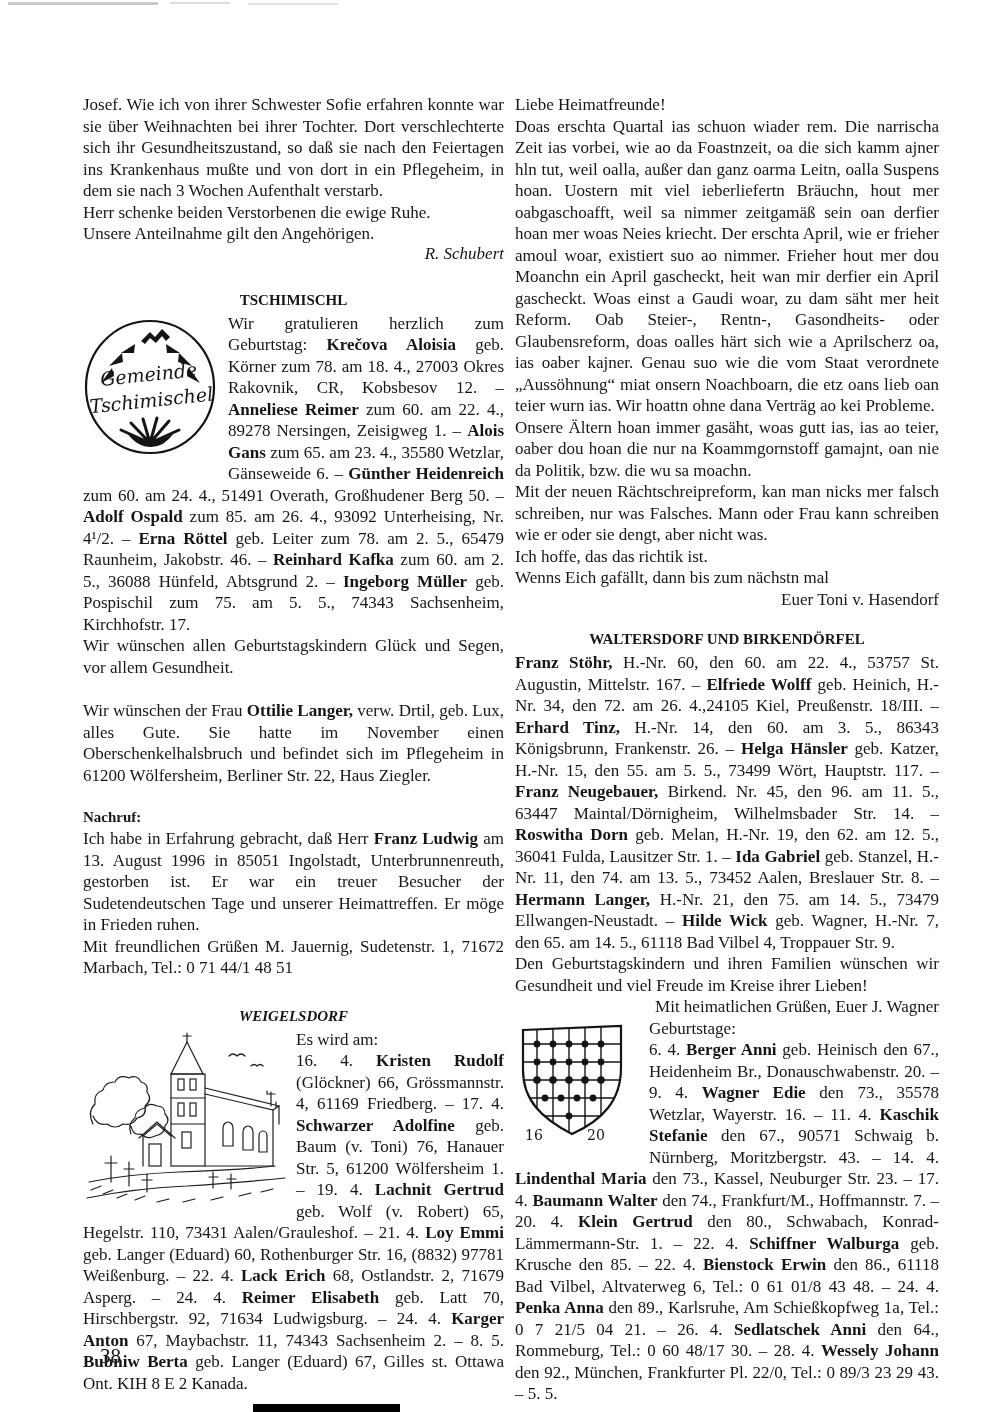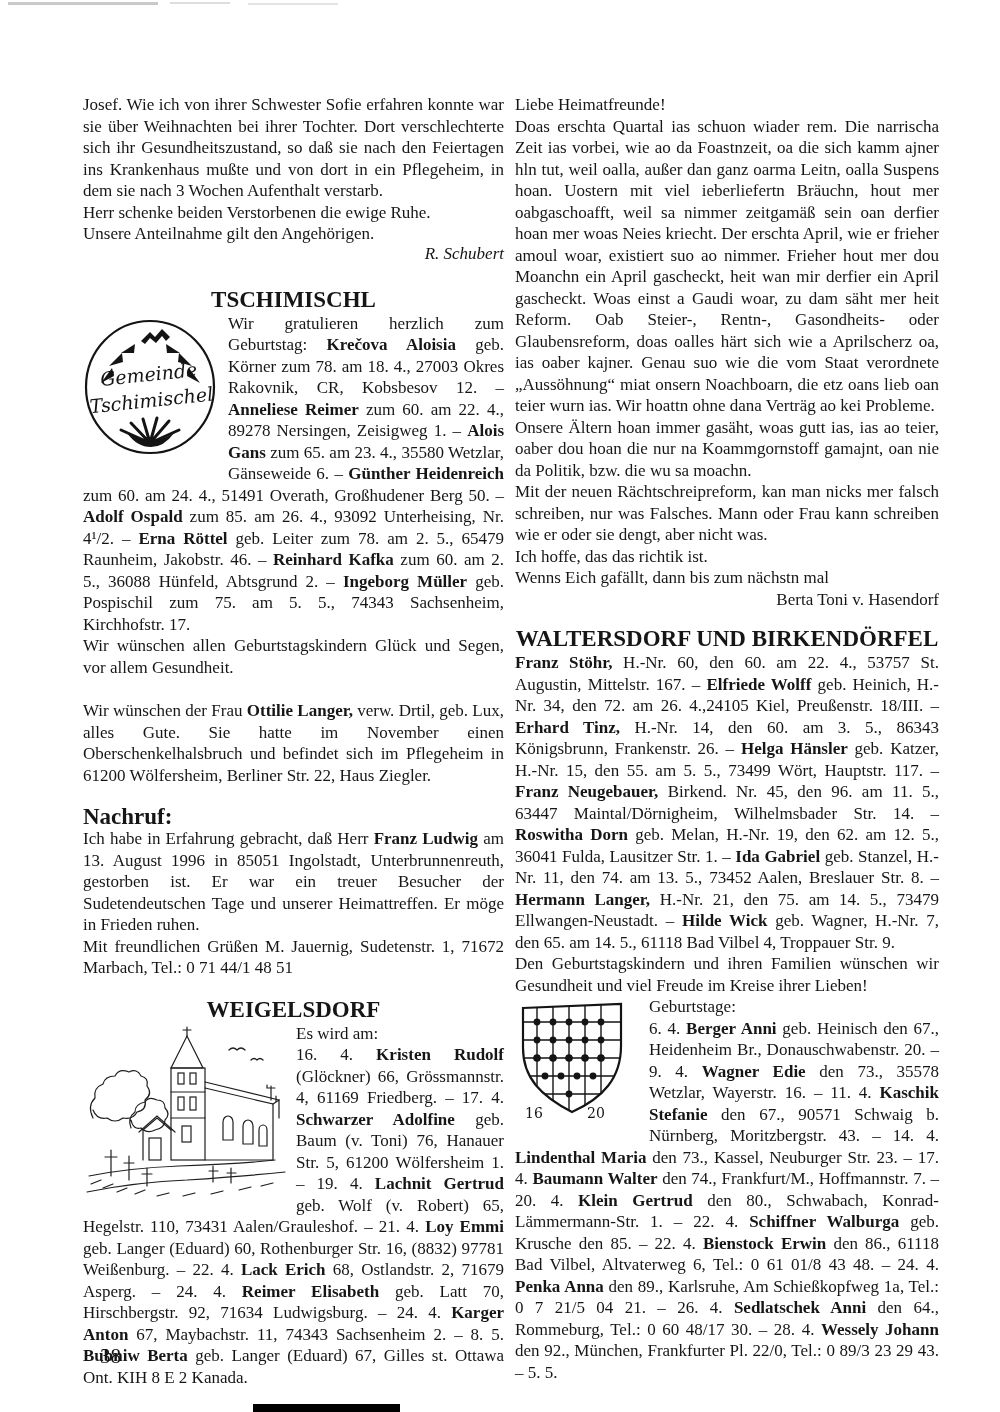--- a/index.html
+++ b/index.html
@@ -5,33 +5,33 @@
   html,body{margin:0;padding:0;}
   body{
     width:1000px;height:1412px;background:#ffffff;position:relative;overflow:hidden;
     font-family:"Liberation Serif","DejaVu Serif",serif;color:#161616;
   }
   .columns{position:absolute;left:83px;top:94px;width:856px;display:flex;gap:11px;}
   .col{font-size:17px;line-height:21.5px;text-align:justify;}
   .col-left{width:421px;}
   .col-right{width:424px;}
   p{margin:0;}
-  h3{margin:0;font-size:23px;font-weight:bold;line-height:22px;}
+  h3{margin:0;font-size:15px;font-weight:bold;line-height:22px;}
   h3.center{text-align:center;}
   .rb{font-weight:bold;}
   .ri{}
   .it{font-style:italic;margin-top:20px;}
   .sigline{display:flex;justify-content:space-between;}
   .sig-right{text-align:right;}
   .gap-top{margin-top:22px;}
   .seal-float{float:left;width:135px;margin:4px 10px 10px 0;}
   .church-float{float:left;width:205px;margin:3px 8px 6px 0;}
   .shield-float{float:left;width:118px;margin:2px 16px 6px 0;}
   .h-tschimischl{margin:24px 0 2px 0;}
-  .h-weigelsdorf{margin:20px 0 2px 0;}
+  .h-weigelsdorf{margin:26px 0 2px 0;font-style:italic;}
   .h-nachruf{margin:20px 0 0 0;}
   .h-waltersdorf{margin:18px 0 2px 0;}
   .h-weikersdorf{margin:20px 0 2px 0;}
   section{display:block;}
   .clear{clear:both;}
   .footer-pagenum{position:absolute;left:100px;top:1344px;font-size:21px;}
   .artifact{position:absolute;background:#c9c9c9;}
   .artifact-bar{position:absolute;background:#000;}
   svg text{font-family:"DejaVu Serif","Liberation Serif",serif;}
 </style>
@@ -134,27 +134,28 @@
 
   <div class="col col-right">
 
     <section>
       <p>Liebe Heimatfreunde!</p>
       <p>Doas erschta Quartal ias schuon wiader rem. Die narrischa Zeit ias vorbei, wie ao da Foastnzeit, oa die sich kamm ajner hln tut, weil oalla, außer dan ganz oarma Leitn, oalla Suspens hoan. Uostern mit viel ieberliefertn Bräuchn, hout mer oabgaschoafft, weil sa nimmer zeitgamäß sein oan derfier hoan mer woas Neies kriecht. Der erschta April, wie er frieher amoul woar, existiert suo ao nimmer. Frieher hout mer dou Moanchn ein April gascheckt, heit wan mir derfier ein April gascheckt. Woas einst a Gaudi woar, zu dam säht mer heit Reform. Oab Steier-, Rentn-, Gasondheits- oder Glaubensreform, doas oalles härt sich wie a Aprilscherz oa, ias oaber kajner. Genau suo wie die vom Staat verordnete „Aussöhnung“ miat onsern Noachboarn, die etz oans lieb oan teier wurn ias. Wir hoattn ohne dana Verträg ao kei Probleme.</p>
       <p>Onsere Ältern hoan immer gasäht, woas gutt ias, ias ao teier, oaber dou hoan die nur na Koammgornstoff gamajnt, oan nie da Politik, bzw. die wu sa moachn.</p>
       <p>Mit der neuen Rächtschreipreform, kan man nicks mer falsch schreiben, nur was Falsches. Mann oder Frau kann schreiben wie er oder sie dengt, aber nicht was.</p>
       <p>Ich hoffe, das das richtik ist.</p>
       <p>Wenns Eich gafällt, dann bis zum nächstn mal</p>
-      <p class="sig-right"><span>Berta </span><span class="ri">Toni v. Hasendorf</span></p>
+      <p class="sig-right"><span>Euer </span><span class="ri">Toni v. Hasendorf</span></p>
     </section>
 
     <section>
       <h3 class="center h-waltersdorf">WALTERSDORF UND BIRKENDÖRFEL</h3>
       <p><span class="rb">Franz Stöhr,</span><span> H.-Nr. 60, den 60. am 22. 4., 53757 St. Augustin, Mittelstr. 167. – </span><span class="rb">Elfriede Wolff</span><span> geb. Heinich, H.-Nr. 34, den 72. am 26. 4.,24105 Kiel, Preußenstr. 18/III. – </span><span class="rb">Erhard Tinz,</span><span> H.-Nr. 14, den 60. am 3. 5., 86343 Königsbrunn, Frankenstr. 26. – </span><span class="rb">Helga Hänsler</span><span> geb. Katzer, H.-Nr. 15, den 55. am 5. 5., 73499 Wört, Hauptstr. 117. – </span><span class="rb">Franz Neugebauer,</span><span> Birkend. Nr. 45, den 96. am 11. 5., 63447 Maintal/Dörnigheim, Wilhelmsbader Str. 14. – </span><span class="rb">Roswitha Dorn</span><span> geb. Melan, H.-Nr. 19, den 62. am 12. 5., 36041 Fulda, Lausitzer Str. 1. – </span><span class="rb">Ida Gabriel</span><span> geb. Stanzel, H.-Nr. 11, den 74. am 13. 5., 73452 Aalen, Breslauer Str. 8. – </span><span class="rb">Hermann Langer,</span><span> H.-Nr. 21, den 75. am 14. 5., 73479 Ellwangen-Neustadt. – </span><span class="rb">Hilde Wick</span><span> geb. Wagner, H.-Nr. 7, den 65. am 14. 5., 61118 Bad Vilbel 4, Troppauer Str. 9.</span></p>
       <p>Den Geburtstagskindern und ihren Familien wünschen wir Gesundheit und viel Freude im Kreise ihrer Lieben!</p>
+      <p class="sig-right"><span>Mit heimatlichen Grüßen, Euer </span><span class="ri">J. Wagner</span></p>
     </section>
 
     <section>
       <div class="shield-float">
         <svg width="118" height="124" viewBox="0 0 118 124">
           <defs>
             <clipPath id="shieldclip">
                 <path d="M8,10 L106,6 L106,48 C106,80 88,100 57,114 C26,98 8,80 8,50 Z"></path>
               </clipPath>
           </defs>

